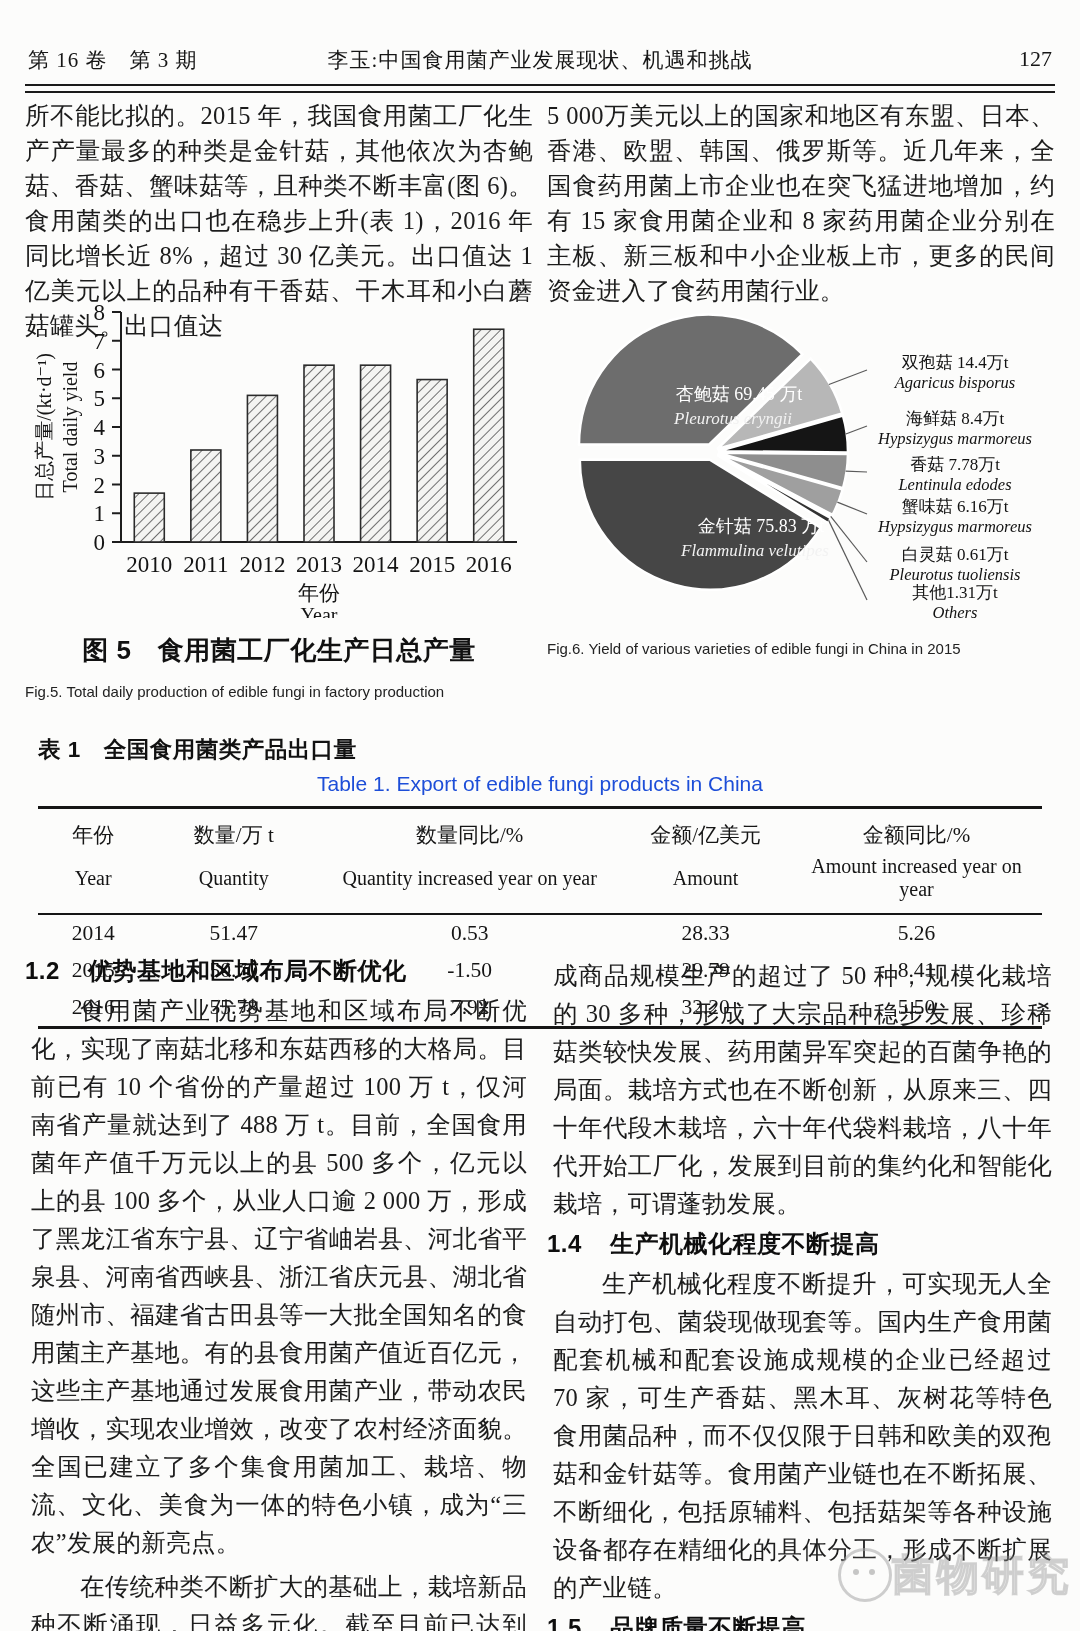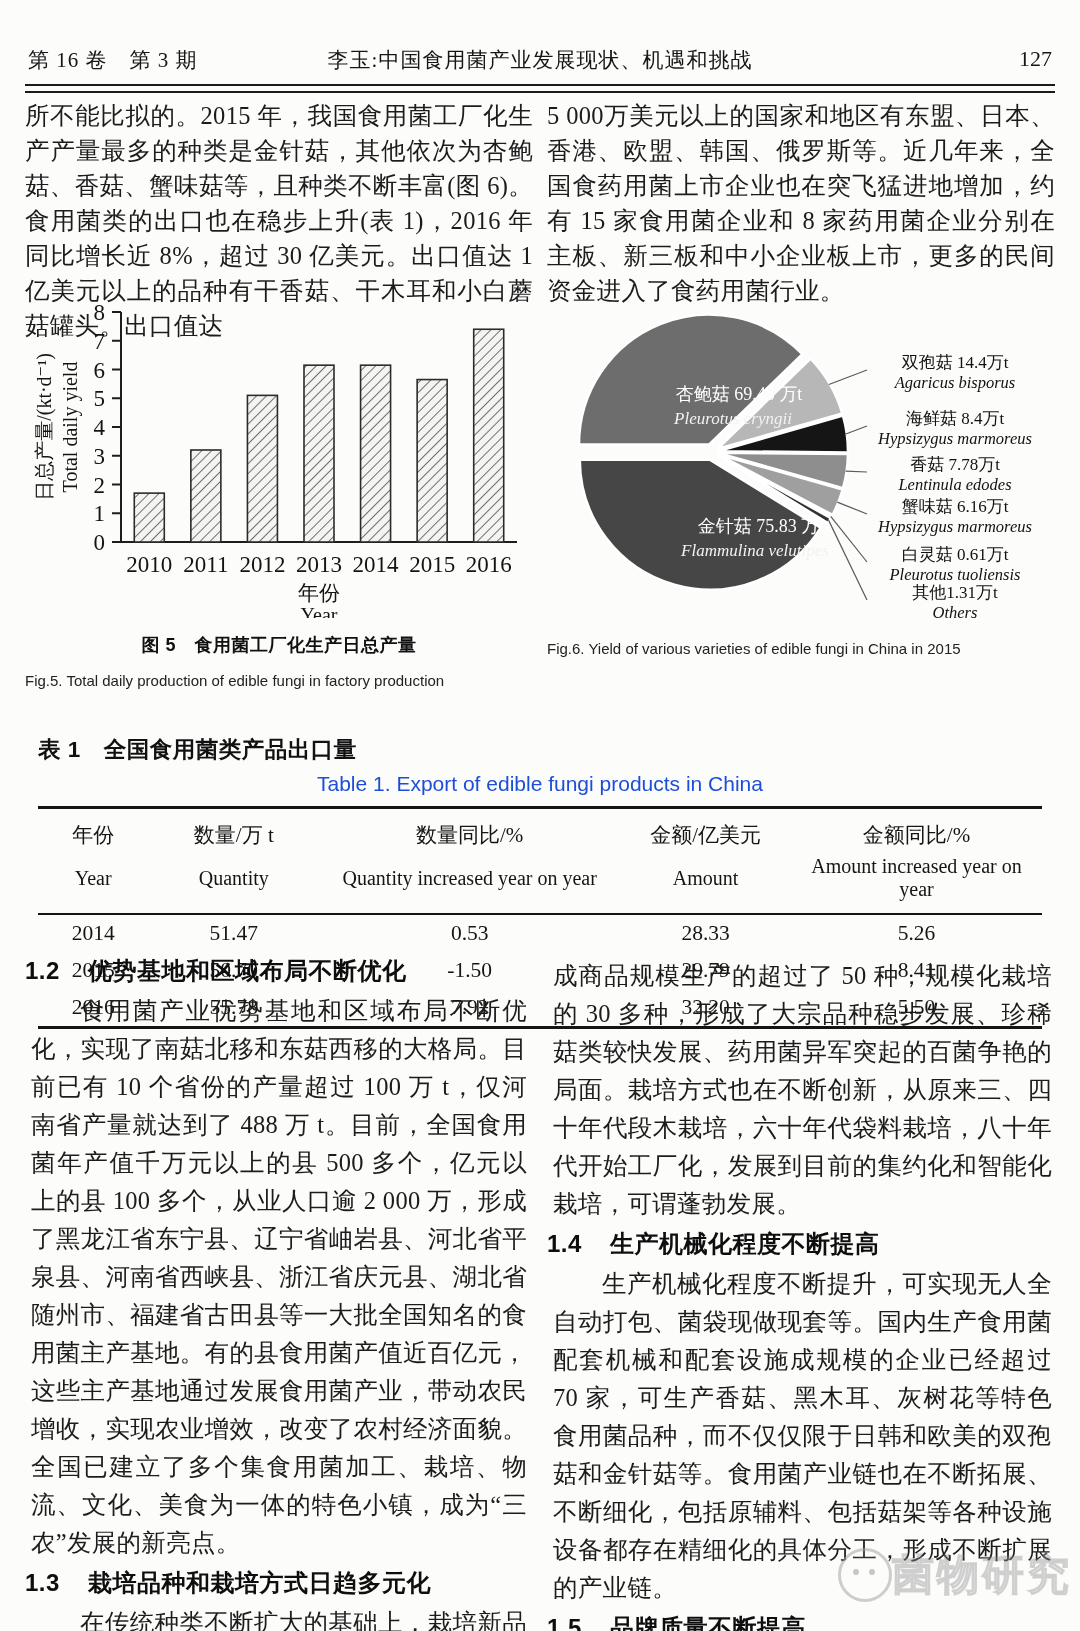--- a/index.html
+++ b/index.html
@@ -18,21 +18,21 @@
   .pt-left{left:25px;}
   .pt-right{left:547px;}
   .indent{text-indent:2em;}
   
   .fig{position:absolute;top:300px;}
   .fig5{left:25px;width:508px;height:318px;}
   .fig6{left:547px;width:510px;height:322px;}
   .caption{position:absolute;top:633px;width:508px;font-family:"Liberation Sans","DejaVu Sans",sans-serif;}
   .cap5{left:25px;}
   .cap6{left:547px;width:510px;}
-  .cap-zh{font-weight:bold;font-size:18px;text-align:center;color:#111;margin-bottom:8px;letter-spacing:.5px;}
+  .cap-zh{font-weight:bold;font-size:26px;text-align:center;color:#111;margin-bottom:8px;letter-spacing:.5px;}
   .cap-en{font-size:15px;line-height:31px;color:#222;text-align:justify;padding-left:72px;text-indent:-72px;}
   
   .tbl-block{position:absolute;top:734px;left:38px;width:1004px;}
   .tbl-title-zh{font-family:"Liberation Sans","DejaVu Sans",sans-serif;font-weight:bold;
                 font-size:22.5px;color:#111;letter-spacing:.5px;}
   .tbl-title-en{font-family:"Liberation Sans","DejaVu Sans",sans-serif;font-size:21px;
                 text-align:center;color:#1d4ed8;margin-top:7px;}
   table.paper-table{width:100%;border-collapse:collapse;margin-top:10px;
        border-top:3px solid #151515;border-bottom:3px solid #151515;color:#151515;}
   table.paper-table td{text-align:center;}
@@ -208,21 +208,20 @@
               <td class="td-data">5.50</td>
             </tr>
           </tbody>
         </table>
       </div>
   </div>
 
   <div class="sec sec-left">
     <h3><span class="num">1.2</span><span>优势基地和区域布局不断优化</span></h3>
     <p class="indent">食用菌产业优势基地和区域布局不断优化，实现了南菇北移和东菇西移的大格局。目前已有 10 个省份的产量超过 100 万 t，仅河南省产量就达到了 488 万 t。目前，全国食用菌年产值千万元以上的县 500 多个，亿元以上的县 100 多个，从业人口逾 2 000 万，形成了黑龙江省东宁县、辽宁省岫岩县、河北省平泉县、河南省西峡县、浙江省庆元县、湖北省随州市、福建省古田县等一大批全国知名的食用菌主产基地。有的县食用菌产值近百亿元，这些主产基地通过发展食用菌产业，带动农民增收，实现农业增效，改变了农村经济面貌。全国已建立了多个集食用菌加工、栽培、物流、文化、美食为一体的特色小镇，成为“三农”发展的新亮点。</p>
-    <h3><span class="num">1.3</span><span>栽培品种和栽培方式日趋多元化</span></h3>
     <p class="indent">在传统种类不断扩大的基础上，栽培新品种不断涌现，日益多元化。截至目前已达到 80 余种，形</p>
   </div>
 
   <div class="sec sec-right">
     <p>成商品规模生产的超过了 50 种，规模化栽培的 30 多种，形成了大宗品种稳步发展、珍稀菇类较快发展、药用菌异军突起的百菌争艳的局面。栽培方式也在不断创新，从原来三、四十年代段木栽培，六十年代袋料栽培，八十年代开始工厂化，发展到目前的集约化和智能化栽培，可谓蓬勃发展。</p>
     <h3><span class="num">1.4</span><span>生产机械化程度不断提高</span></h3>
     <p class="indent">生产机械化程度不断提升，可实现无人全自动打包、菌袋现做现套等。国内生产食用菌配套机械和配套设施成规模的企业已经超过 70 家，可生产香菇、黑木耳、灰树花等特色食用菌品种，而不仅仅限于日韩和欧美的双孢菇和金针菇等。食用菌产业链也在不断拓展、不断细化，包括原辅料、包括菇架等各种设施设备都存在精细化的具体分工，形成不断扩展的产业链。</p>
     <h3><span class="num">1.5</span><span>品牌质量不断提高</span></h3>
 
   </div>

